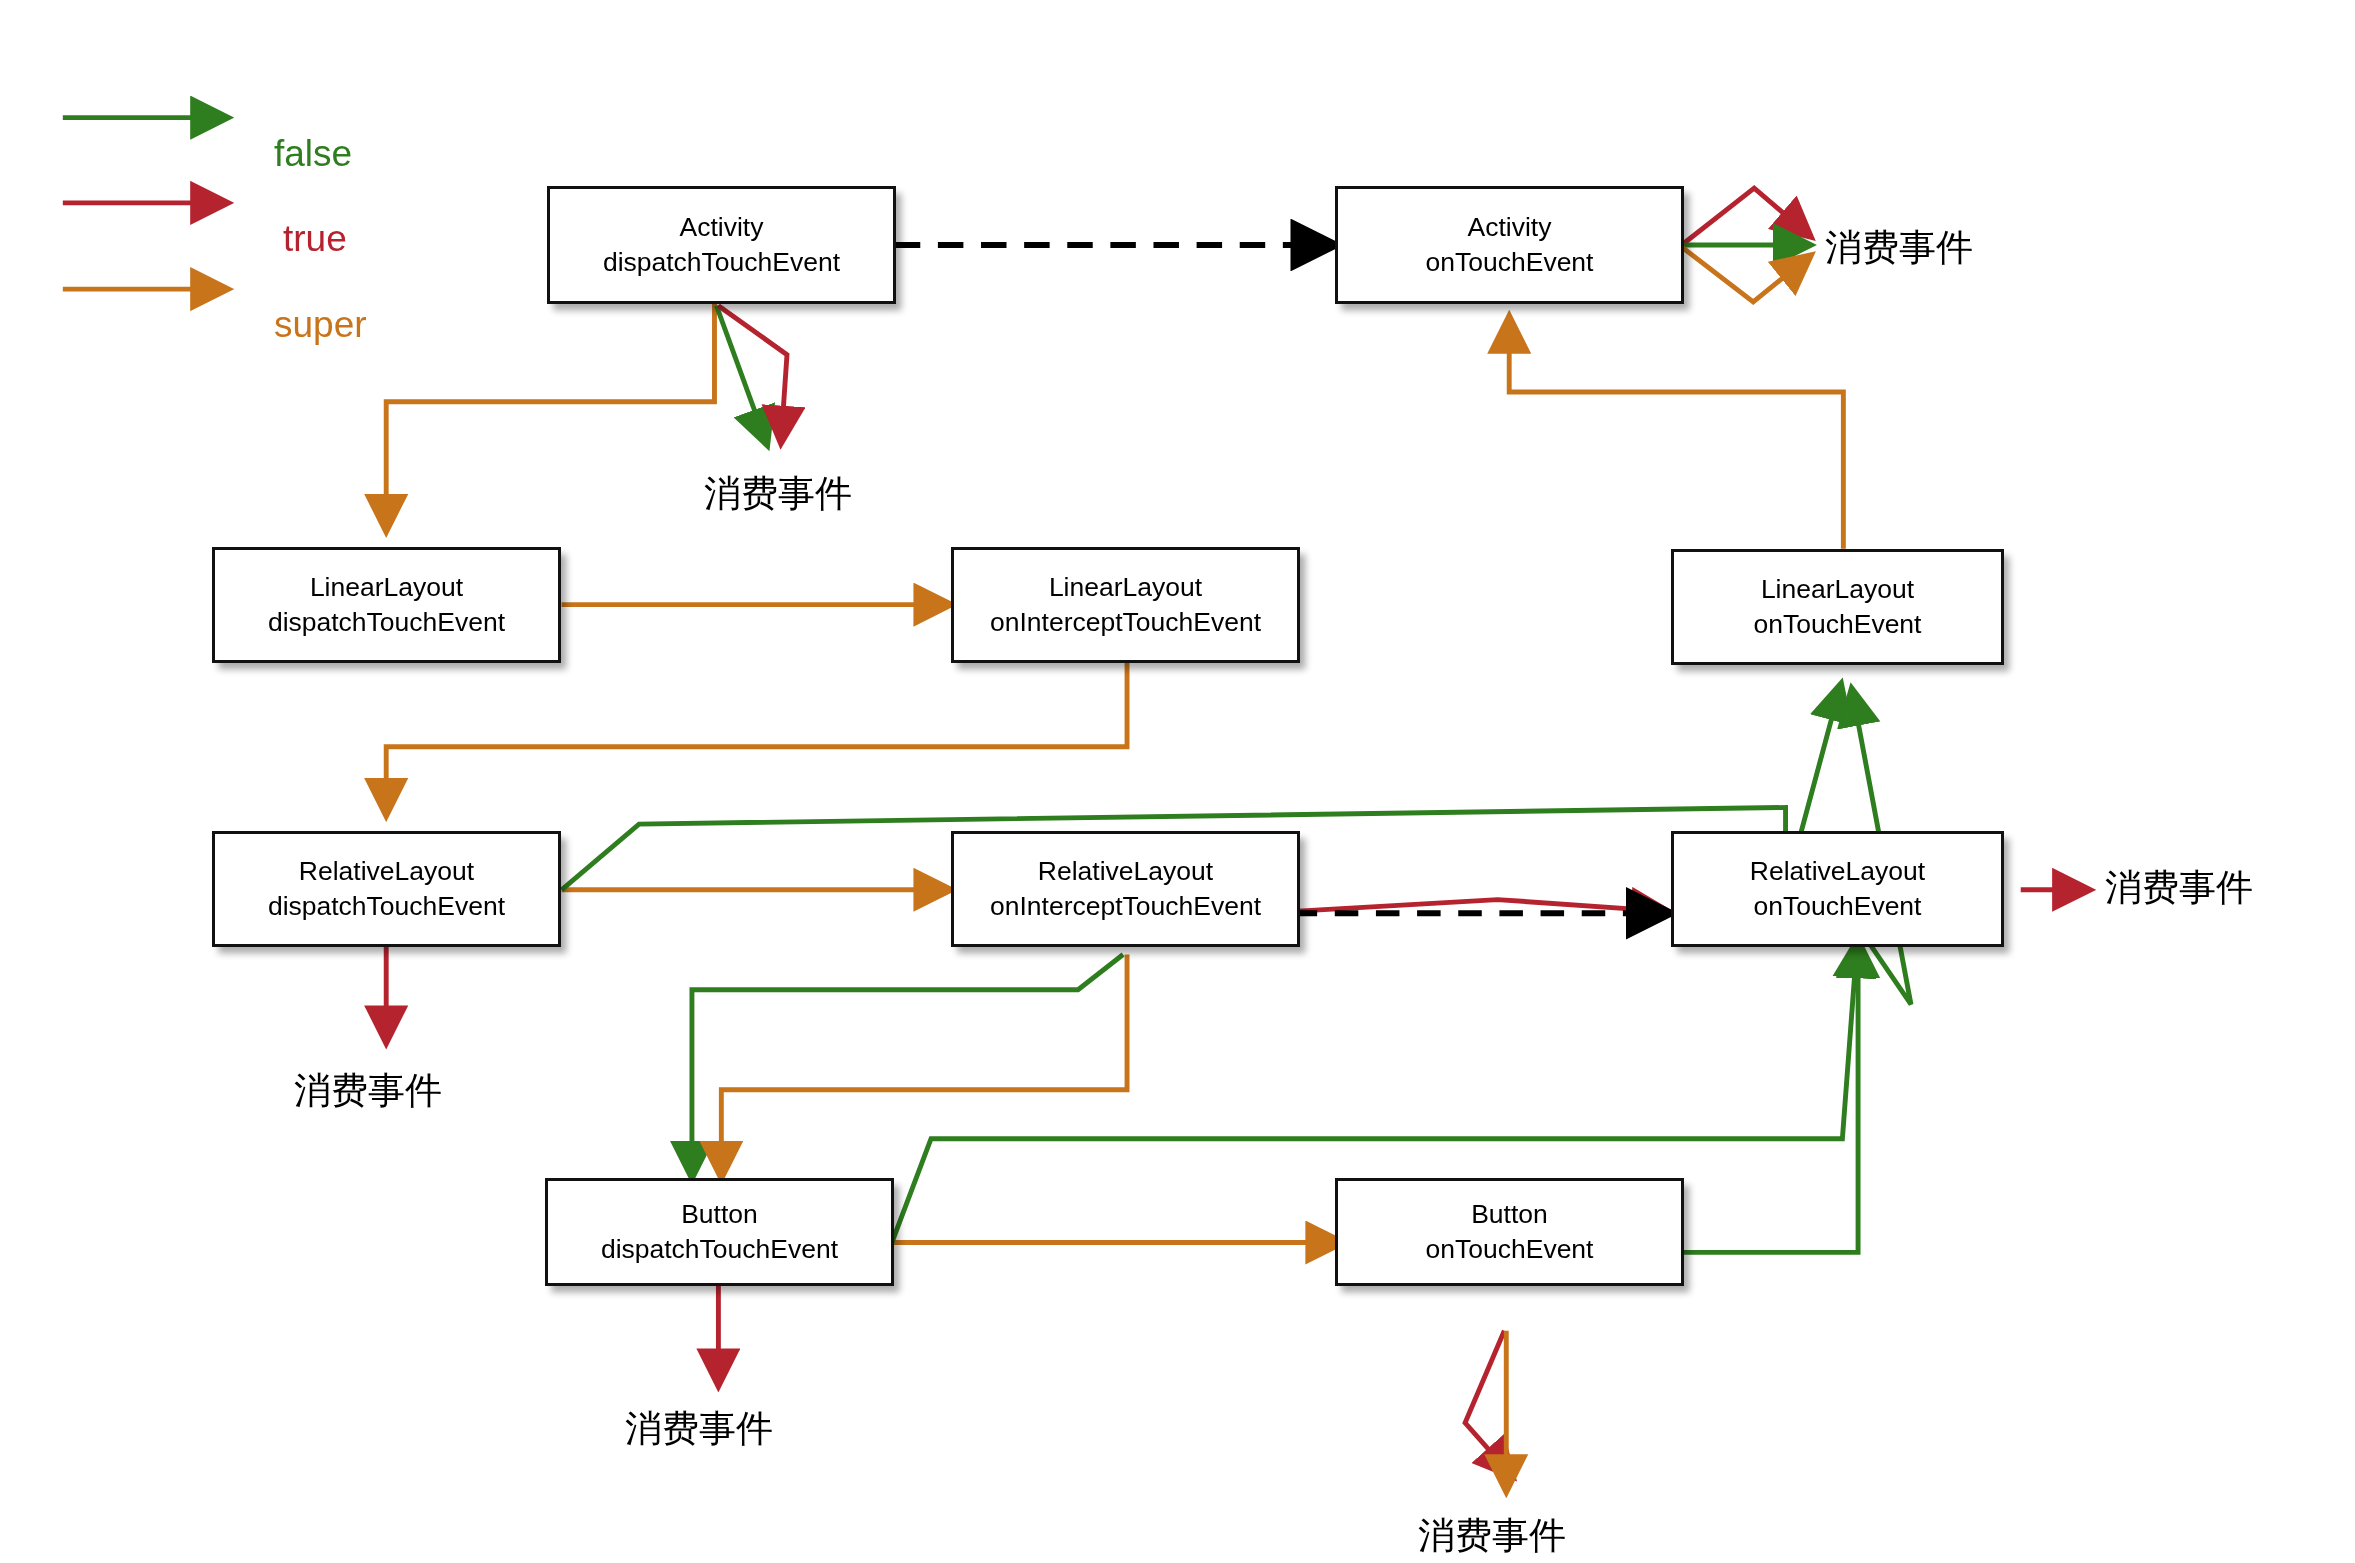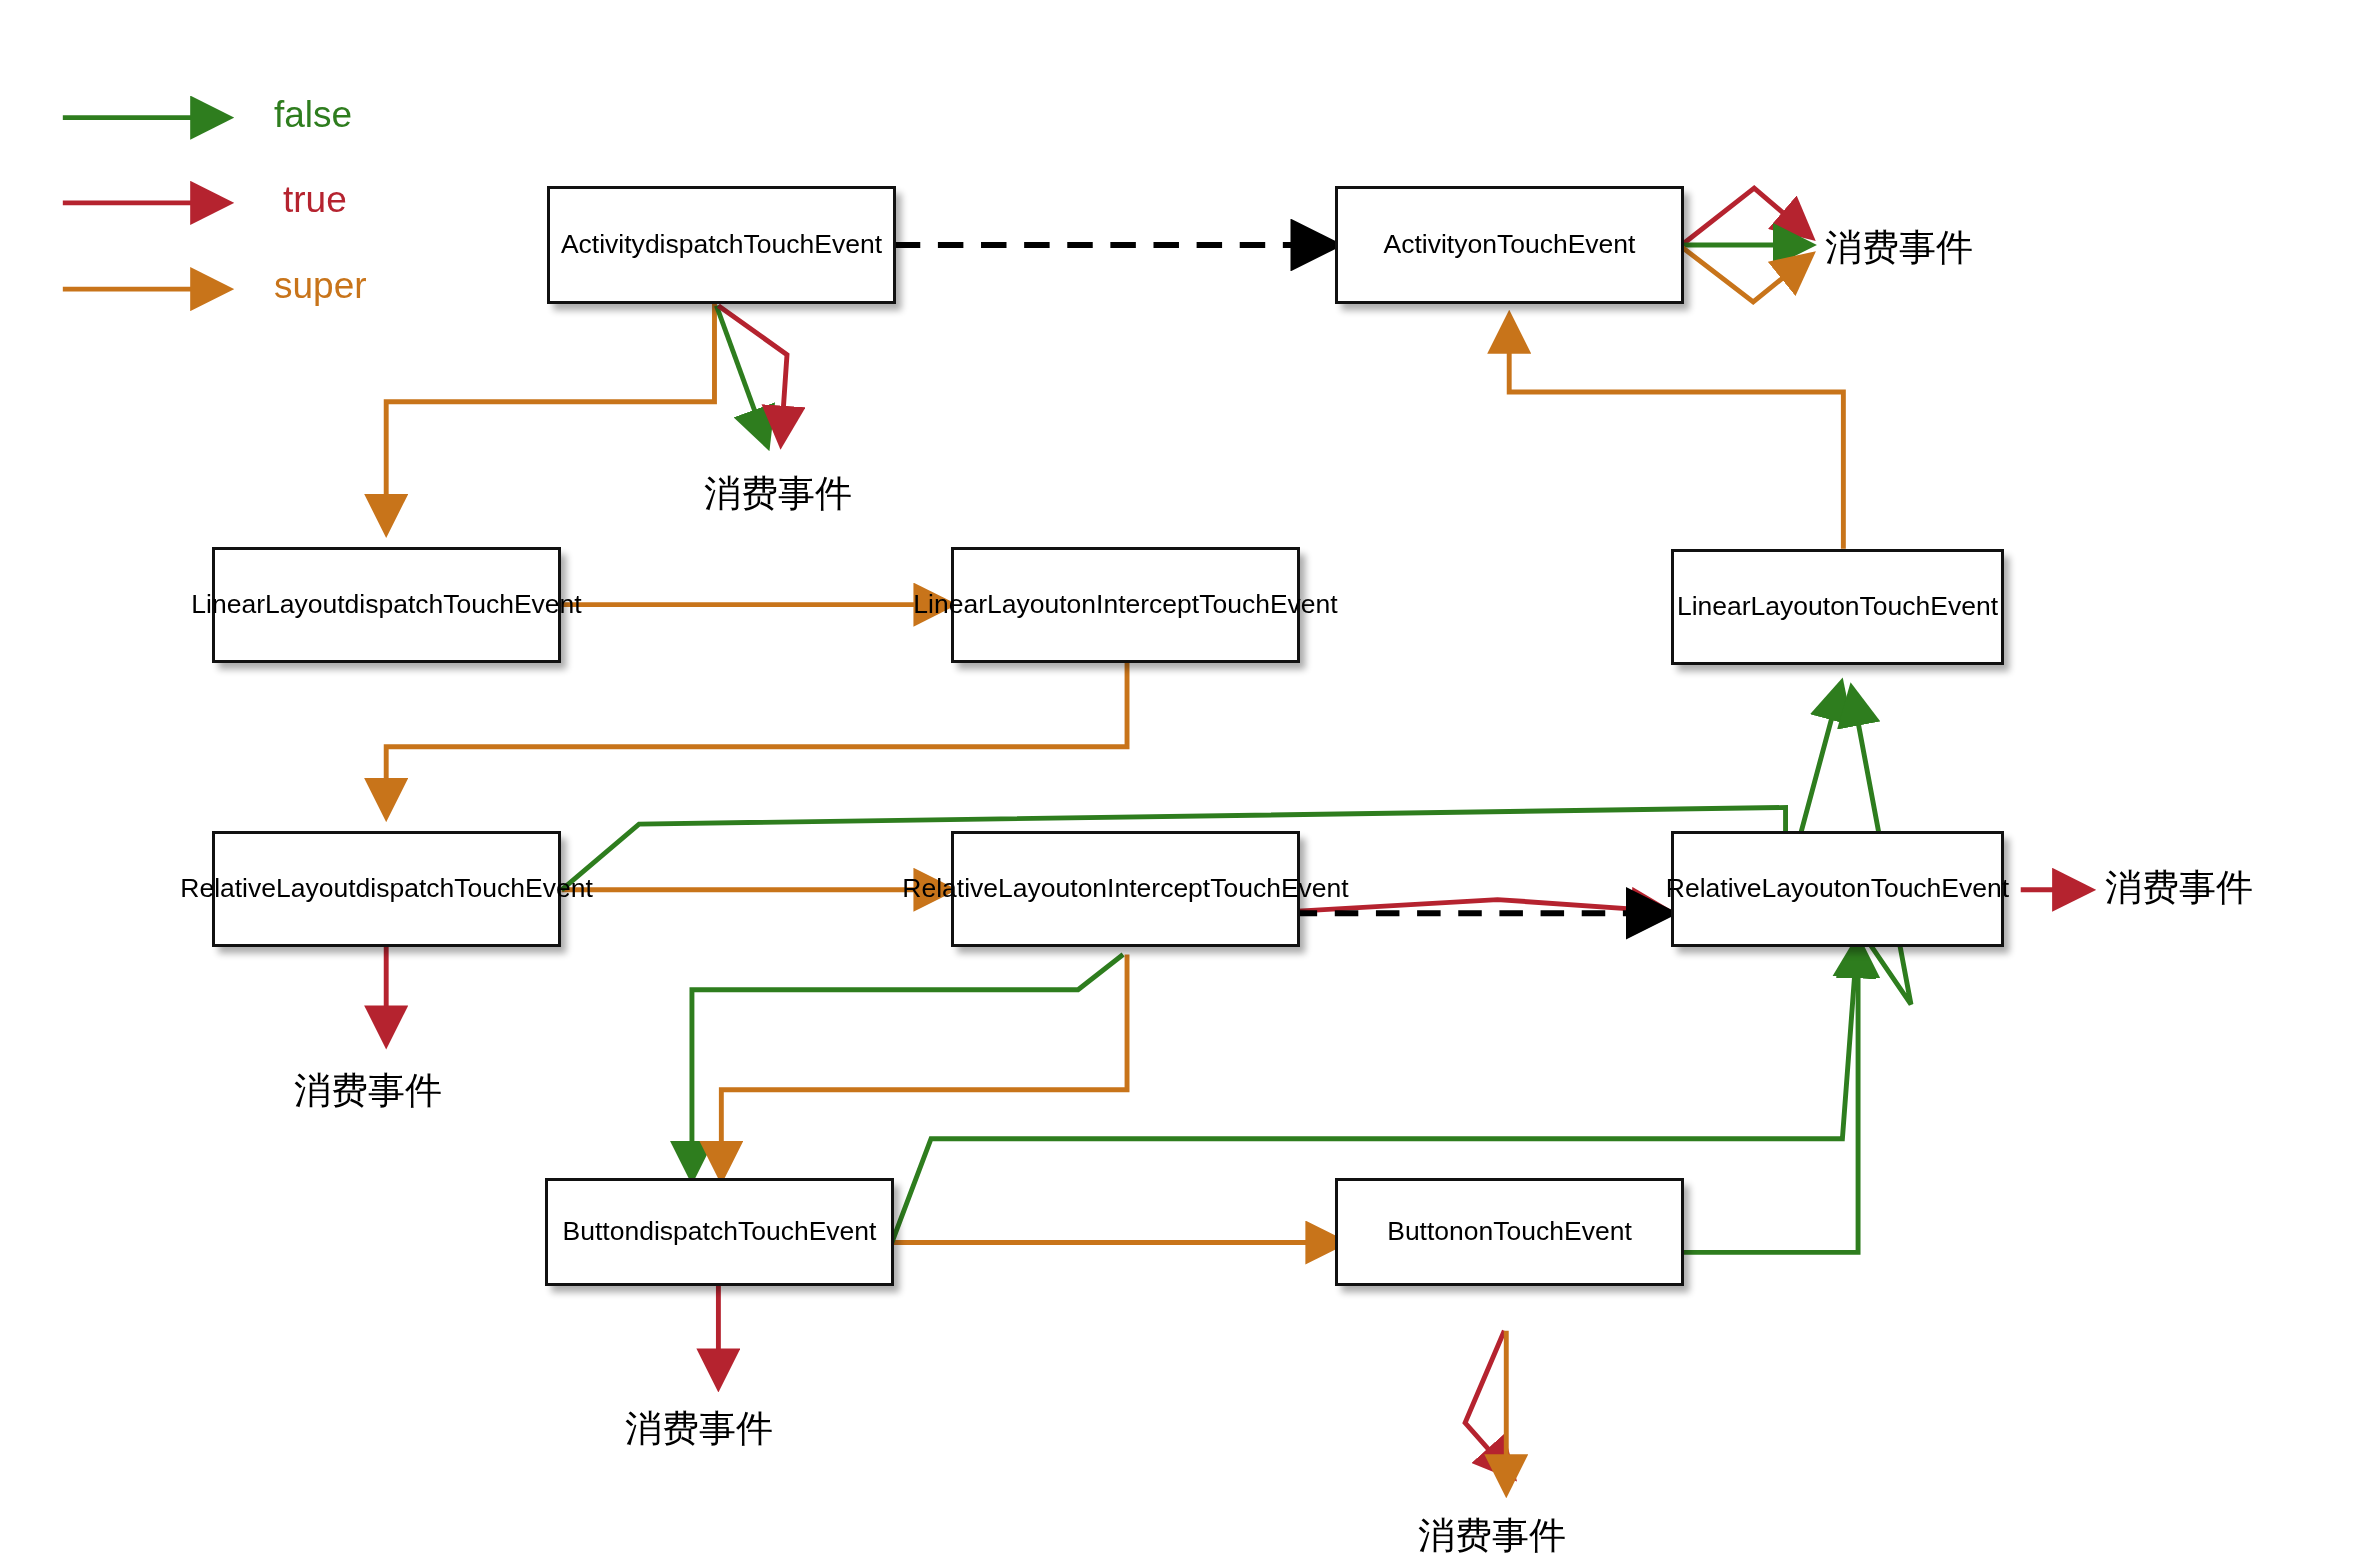--- a/index.html
+++ b/index.html
@@ -25,21 +25,21 @@
     height: 1563px;
     pointer-events: none;
   }
   .node {
     position: absolute;
     box-sizing: border-box;
     background: #ffffff;
     border: 3.9px solid #111111;
     box-shadow: 5.9px 6.9px 6.9px rgba(0,0,0,0.33);
     display: flex;
-    flex-direction: row;
+    flex-direction: column;
     align-items: center;
     justify-content: center;
     text-align: center;
     color: #000000;
     font-size: 26.5px;
     line-height: 1.33;
     z-index: 4;
   }
   .node .l1, .node .l2 {
     display: block;
@@ -53,20 +53,21 @@
     z-index: 5;
     font-family: "DejaVu Sans", sans-serif;
     text-align: center;
   }
   .legend-label {
     position: absolute;
     font-size: 37px;
     white-space: nowrap;
     z-index: 5;
     font-family: "Liberation Sans", sans-serif;
+    margin-top: 39px;
   }
 </style>
 </head>
 <body>
 
 <div id="stage">
 
   <svg id="edges" viewBox="0 0 2403 1595">
     <defs>
       <marker id="ah-green" markerWidth="9" markerHeight="9" refX="7.2" refY="4.5" orient="auto" markerUnits="strokeWidth">

